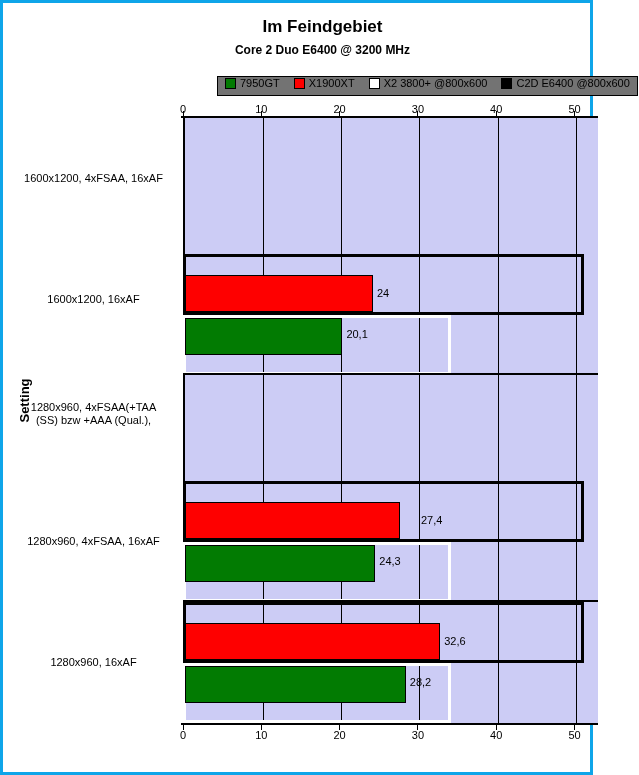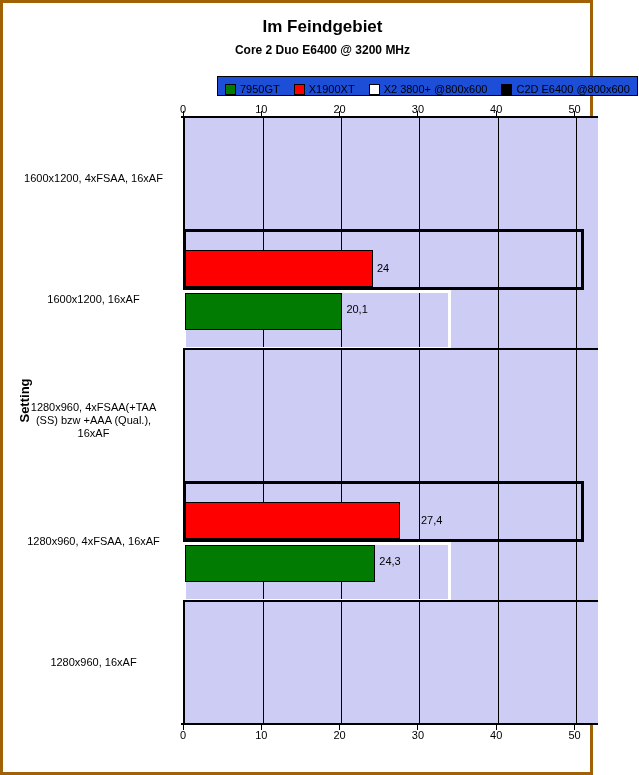--- a/index.html
+++ b/index.html
@@ -5,41 +5,41 @@
   html,body{margin:0;padding:0;}
   body{
     width:639px;height:775px;
     background:#ffffff;
     font-family:"Liberation Sans", sans-serif;
     overflow:hidden;
   }
   #frame{
     position:absolute;left:0;top:0;width:593px;height:775px;
     box-sizing:border-box;
-    border:3px solid #a16207;
+    border:3px solid #0ea5e9;
     background:#ffffff;
   }
   
   #title{
     position:absolute;left:0;top:14px;width:639px;
     text-align:center;font-size:17px;font-weight:bold;color:#000;
     letter-spacing:0px;
   }
   #subtitle{
     position:absolute;left:0;top:40px;width:639px;
     text-align:center;font-size:12px;font-weight:bold;color:#000;
   }
   
   #legend{
     position:absolute;left:214px;top:73px;
     height:20px;
     box-sizing:border-box;
-    background:#1d4ed8;
+    background:#737373;
     border:1px solid #000;
-    display:flex;align-items:flex-end;
+    display:flex;align-items:flex-start;
     padding:0 7px;
   }
   .lg-item{display:flex;align-items:center;margin-right:14px;white-space:nowrap;}
   .lg-item:last-child{margin-right:0;}
   .lg-sw{
     width:9px;height:9px;
     border:1px solid #000;
     margin-right:4px;
     display:inline-block;
   }
@@ -161,37 +161,45 @@
       <div class="tick" style="left: 556.509px;">50</div>
       <div class="tickmark" style="left: 571.009px; top: 108px;"></div>
     </div>
 
   <div id="plot">
       <div class="vgrid" style="left: 77.8019px;"></div>
       <div class="vgrid" style="left: 156.104px;"></div>
       <div class="vgrid" style="left: 234.406px;"></div>
       <div class="vgrid" style="left: 312.708px;"></div>
       <div class="vgrid" style="left: 391.009px;"></div>
-      <div class="group" style="top: 111px; height: 121px; text-align: right;">
+      <div class="group" style="top: 136px; height: 121px; text-align: right;">
         <div class="ref black" style="left: -2px; top: 0px; width: 401.34px; height: 60.5px;"></div>
         <div class="ref white" style="left: -2px; top: 60.5px; width: 268.226px; height: 60.5px;"></div>
         <div class="bar red" style="top: 20.5px; height: 37px; width: 187.925px;"></div>
         <div class="vlabel" style="left: 191.925px; top: 34px;">24</div>
         <div class="bar green" style="top: 63.5px; height: 37px; width: 157.387px;"></div>
         <div class="vlabel" style="left: 161.387px; top: 75px;">20,1</div>
         <div class="grp-sep" style="top: 119px;"></div>
       </div>
       <div class="group" style="top: 363px; height: 121px;">
         <div class="ref black" style="left: -2px; top: 0px; width: 401.34px; height: 60.5px;"></div>
         <div class="ref white" style="left: -2px; top: 60.5px; width: 268.226px; height: 60.5px;"></div>
         <div class="bar red" style="top: 20.5px; height: 37px; width: 214.547px;"></div>
         <div class="vlabel" style="left: 236px; top: 34px;">27,4</div>
         <div class="bar green" style="top: 63.5px; height: 37px; width: 190.274px;"></div>
         <div class="vlabel" style="left: 194.274px; top: 75px;">24,3</div>
         <div class="grp-sep" style="top: 119px;"></div>
+      </div>
+      <div class="group" style="top: 484px; height: 121px;">
+        <div class="ref black" style="left: -2px; top: 0px; width: 401.34px; height: 60.5px;"></div>
+        <div class="ref white" style="left: -2px; top: 60.5px; width: 268.226px; height: 60.5px;"></div>
+        <div class="bar red" style="top: 20.5px; height: 37px; width: 255.264px;"></div>
+        <div class="vlabel" style="left: 259.264px; top: 34px;">32,6</div>
+        <div class="bar green" style="top: 63.5px; height: 37px; width: 220.811px;"></div>
+        <div class="vlabel" style="left: 224.811px; top: 75px;">28,2</div>
       </div>
     </div>
 
   <div id="axis-bottom"></div>
   <div id="ticks-bot">
       <div class="tick" style="left: 165px;">0</div>
       <div class="tickmark" style="left: 179.5px; top: 722px;"></div>
       <div class="tick" style="left: 243.302px;">10</div>
       <div class="tickmark" style="left: 257.802px; top: 722px;"></div>
       <div class="tick" style="left: 321.604px;">20</div>
@@ -207,21 +215,20 @@
   <div id="catlabels">
       <div class="cat" style="top: 169px;">
         <div>1600x1200, 4xFSAA, 16xAF</div>
       </div>
       <div class="cat" style="top: 290px;">
         <div>1600x1200, 16xAF</div>
       </div>
       <div class="cat" style="top: 398px;">
         <div>1280x960, 4xFSAA(+TAA</div>
         <div>(SS) bzw +AAA (Qual.),</div>
-        <div>16xAF</div>
       </div>
       <div class="cat" style="top: 532px;">
         <div>1280x960, 4xFSAA, 16xAF</div>
       </div>
       <div class="cat" style="top: 653px;">
         <div>1280x960, 16xAF</div>
       </div>
     </div>
 
   <div id="xlabel">fps</div>

